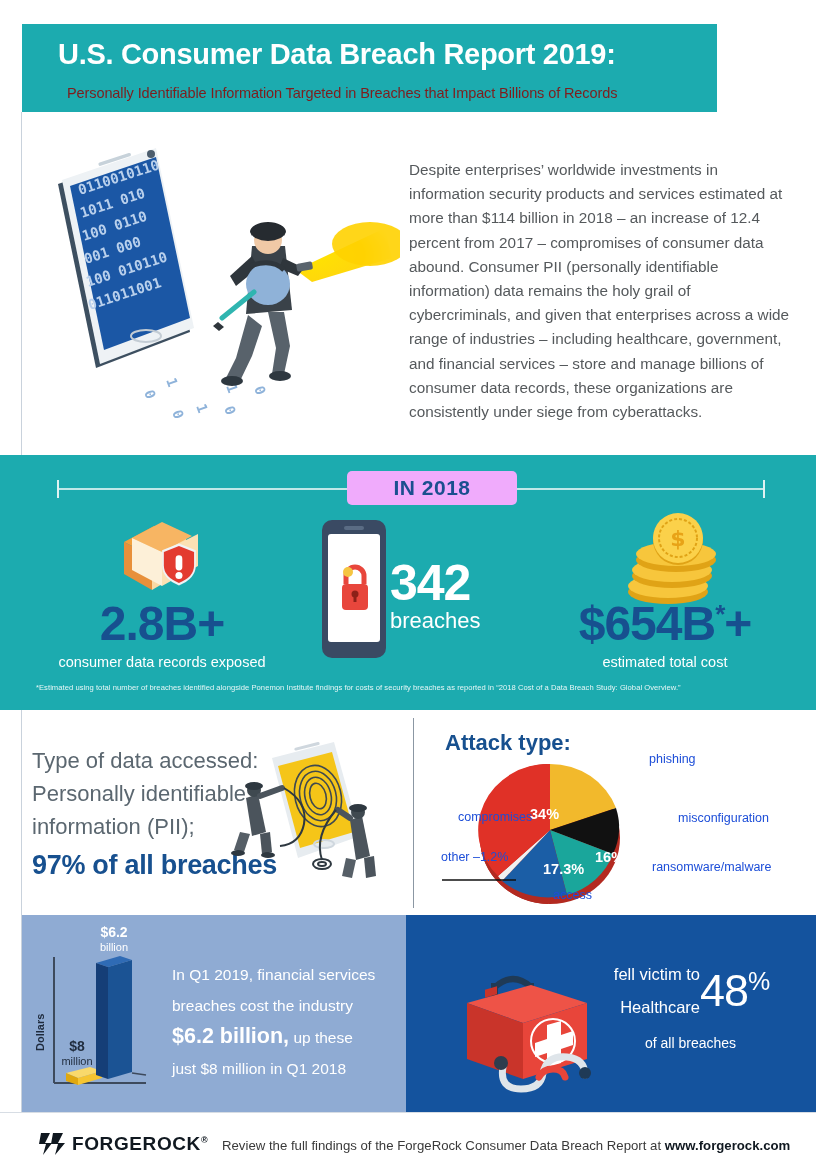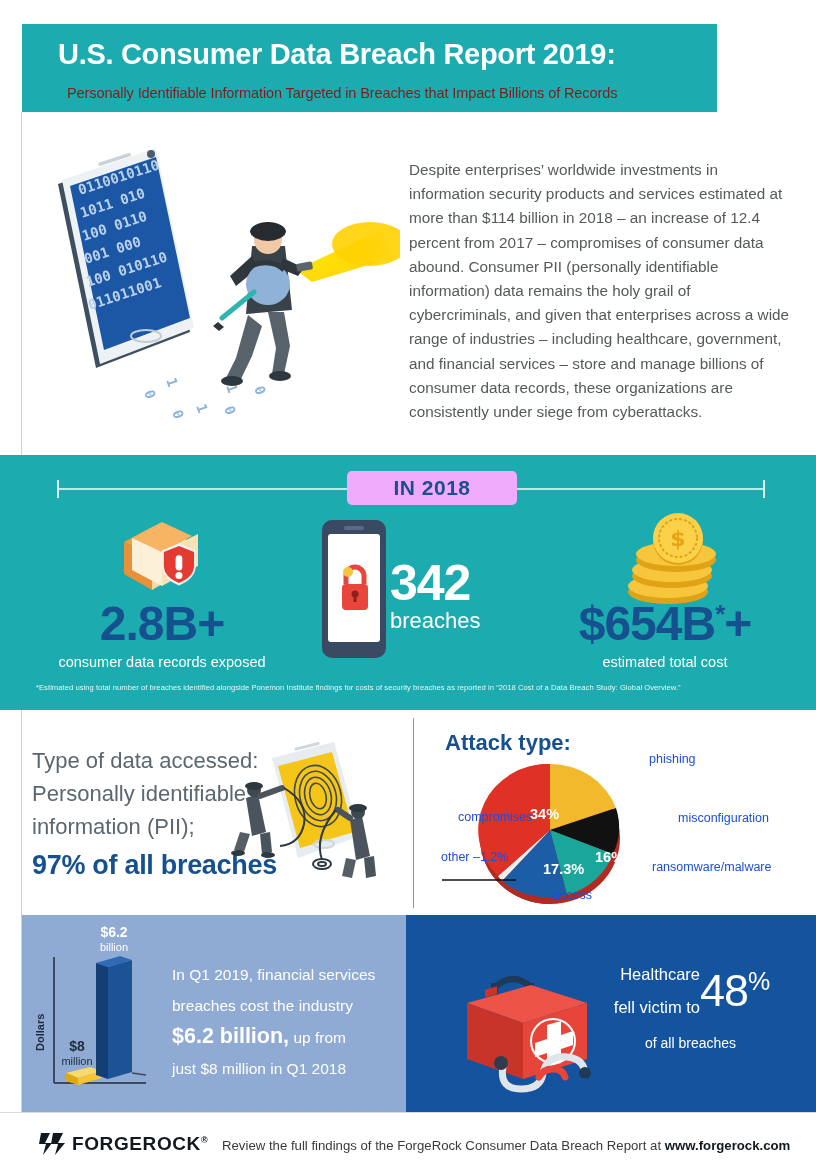--- a/index.html
+++ b/index.html
@@ -361,21 +361,21 @@
       </div>
       <div style="position:absolute;left:22px;top:116px;text-align:center;width:42px;line-height:13px;">
         <span style="font-size:14px;font-weight:bold;color:#1f2b3d;">$8</span><br>
         <span style="font-size:11px;color:#1f2b3d;">million</span>
       </div>
     </div>
 
     <div class="fin-text">
       <span>In Q1 2019, financial services</span><br>
       <span>breaches cost the industry</span><br>
-      <b>$6.2 billion,</b><span> up from</span><br>
+      <b>$6.2 billion,</b><span> up these</span><br>
       <span>just $8 million in Q1 2018</span>
     </div>
   </div>
 
   <div class="panel-right"></div>
 
   <div style="position:absolute;left:455px;top:955px;width:160px;height:140px;">
     <svg width="160" height="140" viewBox="0 0 160 140">
 
       <path d="M40 32 q18 -16 36 0" fill="none" stroke="#1f3a56" stroke-width="6"></path>
@@ -395,22 +395,22 @@
 
       <path d="M48 112 q-4 22 18 22 q20 0 22 -16" fill="none" stroke="#dfe5ea" stroke-width="7" stroke-linecap="round"></path>
       <path d="M88 118 q4 -18 24 -16 q18 2 18 18" fill="none" stroke="#dfe5ea" stroke-width="7" stroke-linecap="round"></path>
       <path d="M84 122 q4 -8 14 -8 q10 0 12 8" fill="none" stroke="#e8453a" stroke-width="7" stroke-linecap="round"></path>
       <circle cx="46" cy="108" r="7" fill="#2e3d4e"></circle>
       <circle cx="130" cy="118" r="6" fill="#1f3a56"></circle>
     </svg>
   </div>
 
   <div class="hc-text">
+    <div class="l">fell victim to</div>
     <div class="l">Healthcare</div>
-    <div class="l">fell victim to</div>
   </div>
   <div class="hc-48"><span>48</span><span class="pc">%</span></div>
   <div class="hc-sub">of all breaches</div>
 
   <div class="footer"></div>
   <div class="footer-mark">
     <svg width="28" height="28" viewBox="0 0 28 28">
       <polygon points="3,4 12,4 7,14 14,14 5,26 8,15 1,15" fill="#101820"></polygon>
       <polygon points="15,4 25,4 20,14 27,14 17,26 20,15 13,15" fill="#101820"></polygon>
     </svg>

